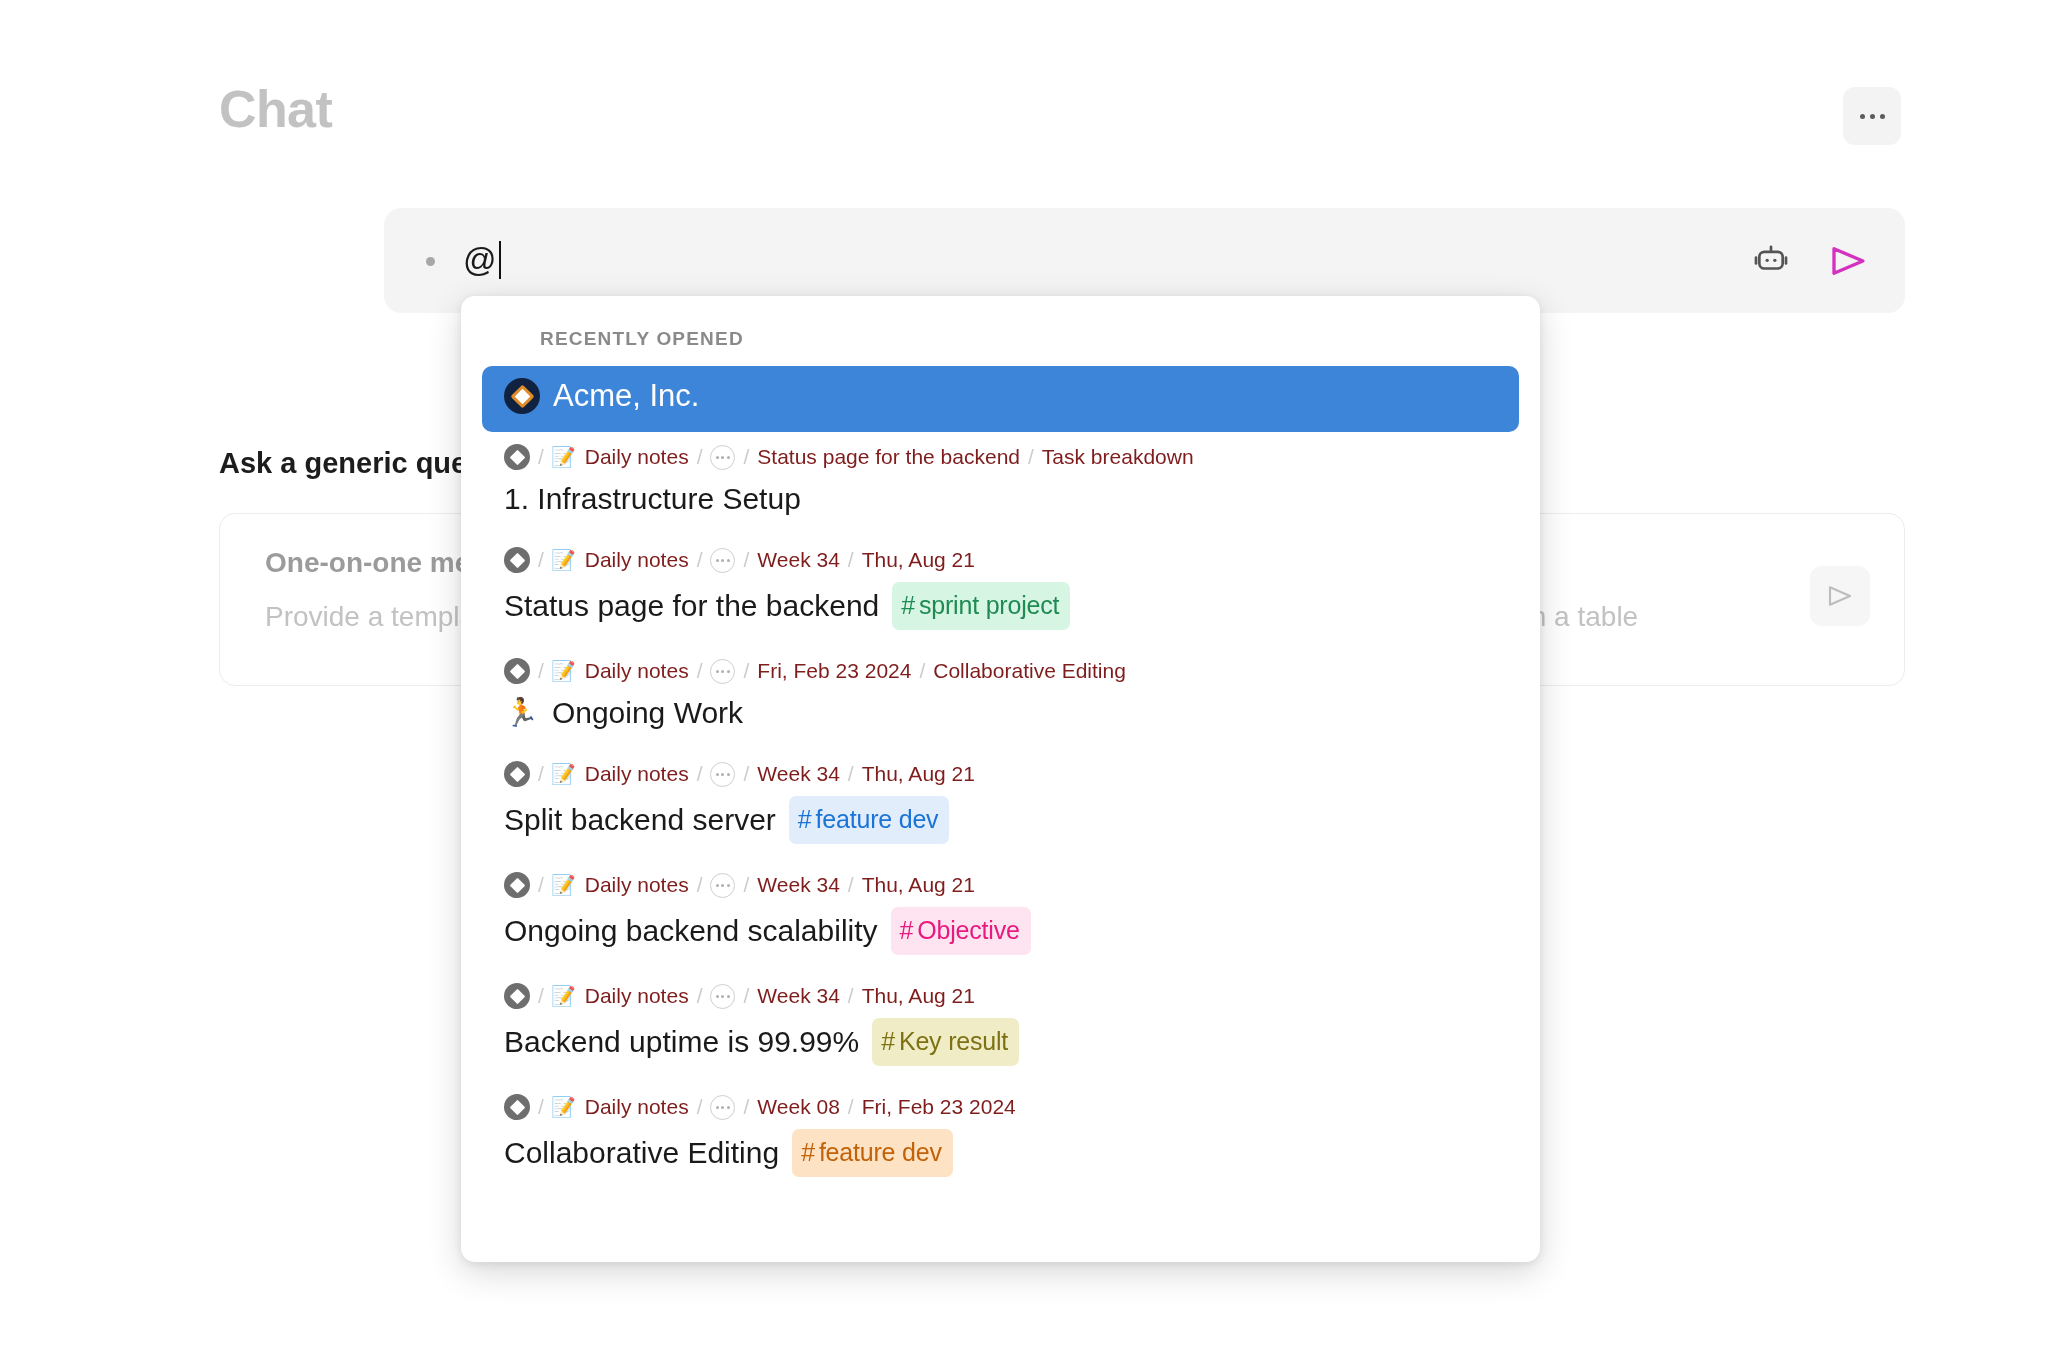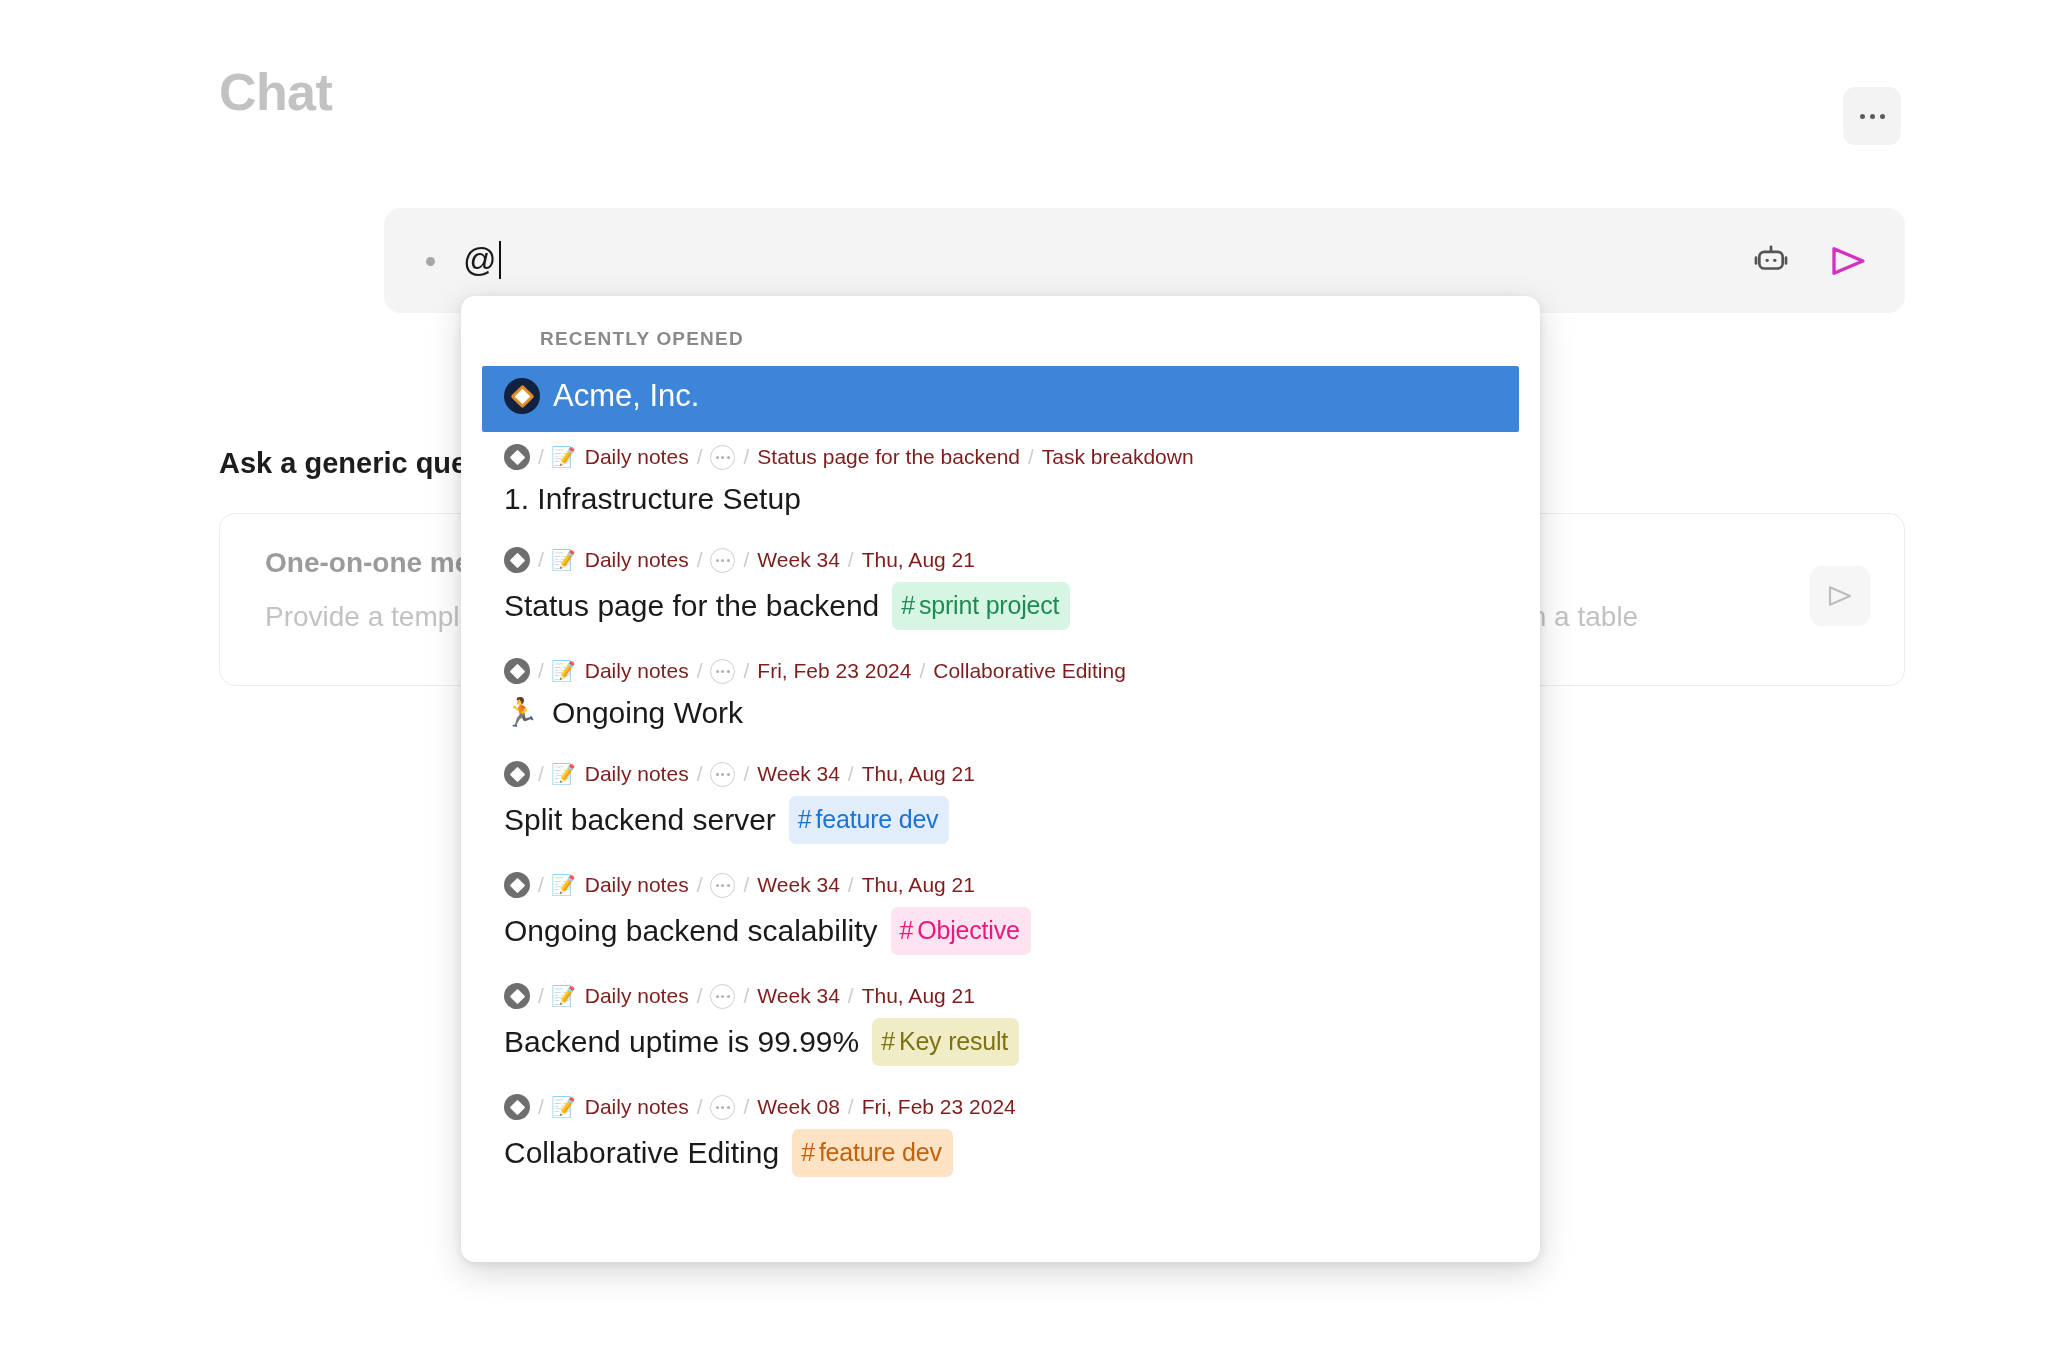--- a/index.html
+++ b/index.html
@@ -6,21 +6,21 @@
   html, body {
     width: 2048px; height: 1355px;
     background: #ffffff;
     font-family: "Liberation Sans", sans-serif;
     overflow: hidden;
   }
   .page { position: relative; width: 2048px; height: 1355px; background: #fff; }
 
   
   .page-title {
-    position: absolute; left: 219px; top: 62px;
+    position: absolute; left: 219px; top: 79px;
     font-size: 52px; font-weight: 700; letter-spacing: -0.6px;
     color: #c2c2c2;
   }
   .more-button {
     position: absolute; left: 1843px; top: 87px;
     width: 58px; height: 58px; border-radius: 12px;
     background: #f3f3f3;
     display: flex; align-items: center; justify-content: center;
     gap: 5px;
     cursor: pointer;
@@ -99,21 +99,21 @@
   .dd-section-label {
     position: absolute; left: 44px; top: 32px;
     font-size: 19px; font-weight: 700; letter-spacing: 1.2px;
     color: #8a8a8a;
     margin-left: 35px;
   }
   .dd-list { position: absolute; left: 0; top: 70px; width: 100%; }
 
   .dd-row { position: relative; padding: 0 21px; }
   .dd-row-inner {
-    border-radius: 2px; padding: 10px 22px 16px 22px;
+    border-radius: 10px; padding: 10px 22px 16px 22px;
   }
   .dd-row.selected .dd-row-inner { background: #3d85d8; }
 
   .dd-top-row {
     display: flex; align-items: center; gap: 8px;
     height: 30px; font-size: 21px; color: #7e7e7e; white-space: nowrap;
   }
   .dd-top-row .sep { color: #cccccc; font-size: 21px; }
   .dd-crumb { color: #7f1d1d; }
   .dd-emoji { font-size: 20px; line-height: 1; }

